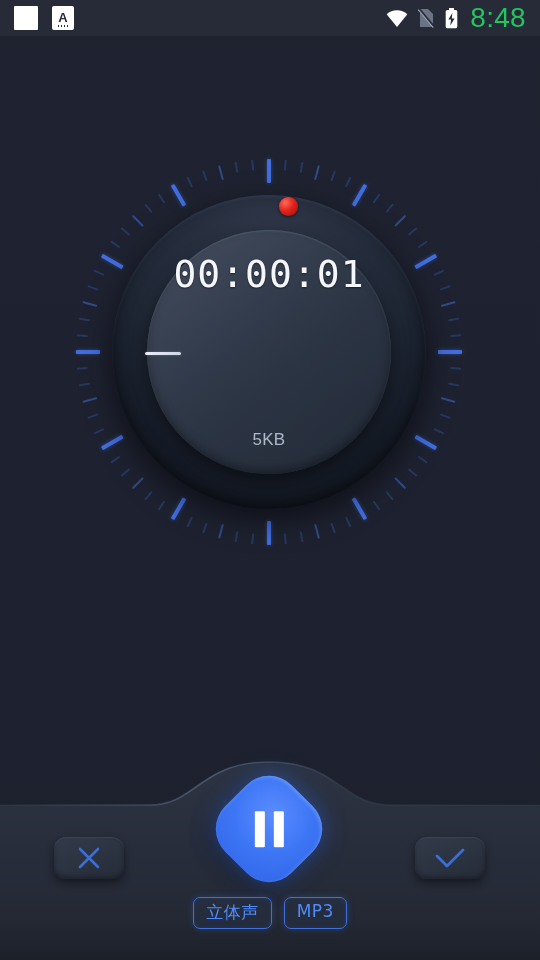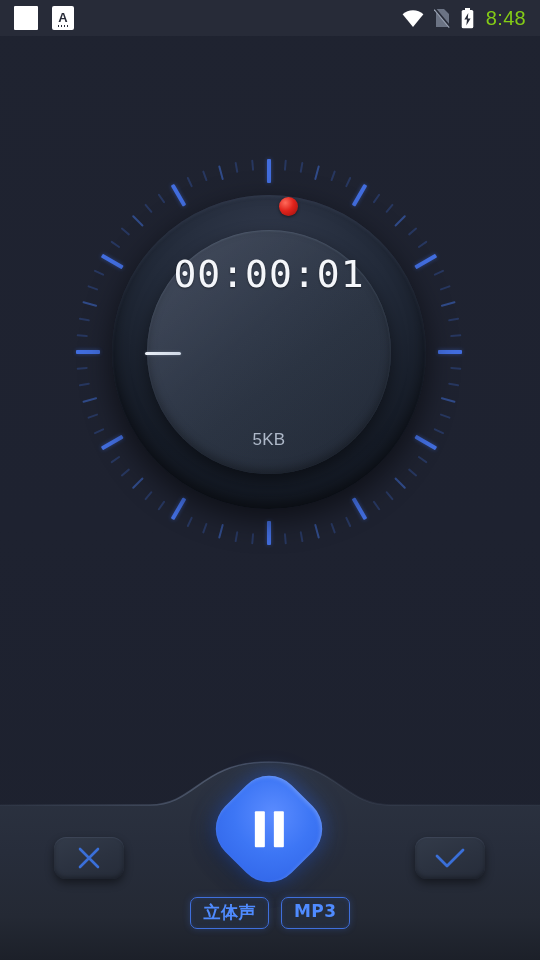--- a/index.html
+++ b/index.html
@@ -38,21 +38,21 @@
     font-size:13px; font-weight:bold; color:#272b38;
     line-height:1; margin-top:-2px;
     font-family:"Liberation Sans", sans-serif;
   }
   .sb-keyboard .dots {
     position:absolute; bottom:3px; left:50%; transform:translateX(-50%);
     width:11px; height:2px;
     background:repeating-linear-gradient(90deg,#272b38 0 1.5px,transparent 1.5px 3px);
   }
   .sb-time {
-    color:#84cc16; font-size:20px; font-weight:500;
+    color:#22c55e; font-size:28px; font-weight:500;
     letter-spacing:0.3px; margin-left:2px;
   }
   .icon-wifi { width:22px; height:17px; display:block; }
   .icon-nosignal { width:17px; height:20px; display:block; }
   .icon-battery { width:13px; height:21px; display:block; }
 
   
   .dial-wrap {
     position:absolute; left:269px; top:352px;
     width:0; height:0;
@@ -126,21 +126,21 @@
   
   .bottombar {
     position:absolute; left:0; bottom:0;
     width:540px; height:200px;
   }
   .bottombar .bar-shape {
     position:absolute; left:0; top:0;
     width:540px; height:200px;
   }
   .bottom-actions {
-    position:absolute; left:0; top:0; width:504px; height:200px;font-weight:bold;
+    position:absolute; left:0; top:0; width:504px; height:200px;
   }
   .sq-btn {
     position:absolute;
     width:70px; height:42px;
     border-radius:12px;
     background:linear-gradient(160deg,#333b4a 0%,#2b3240 55%,#262c39 100%);
     box-shadow:
       0 4px 9px rgba(0,0,0,0.45),
       inset 0 1px 1px rgba(140,160,195,0.14),
       inset 0 -2px 4px rgba(0,0,0,0.3);

